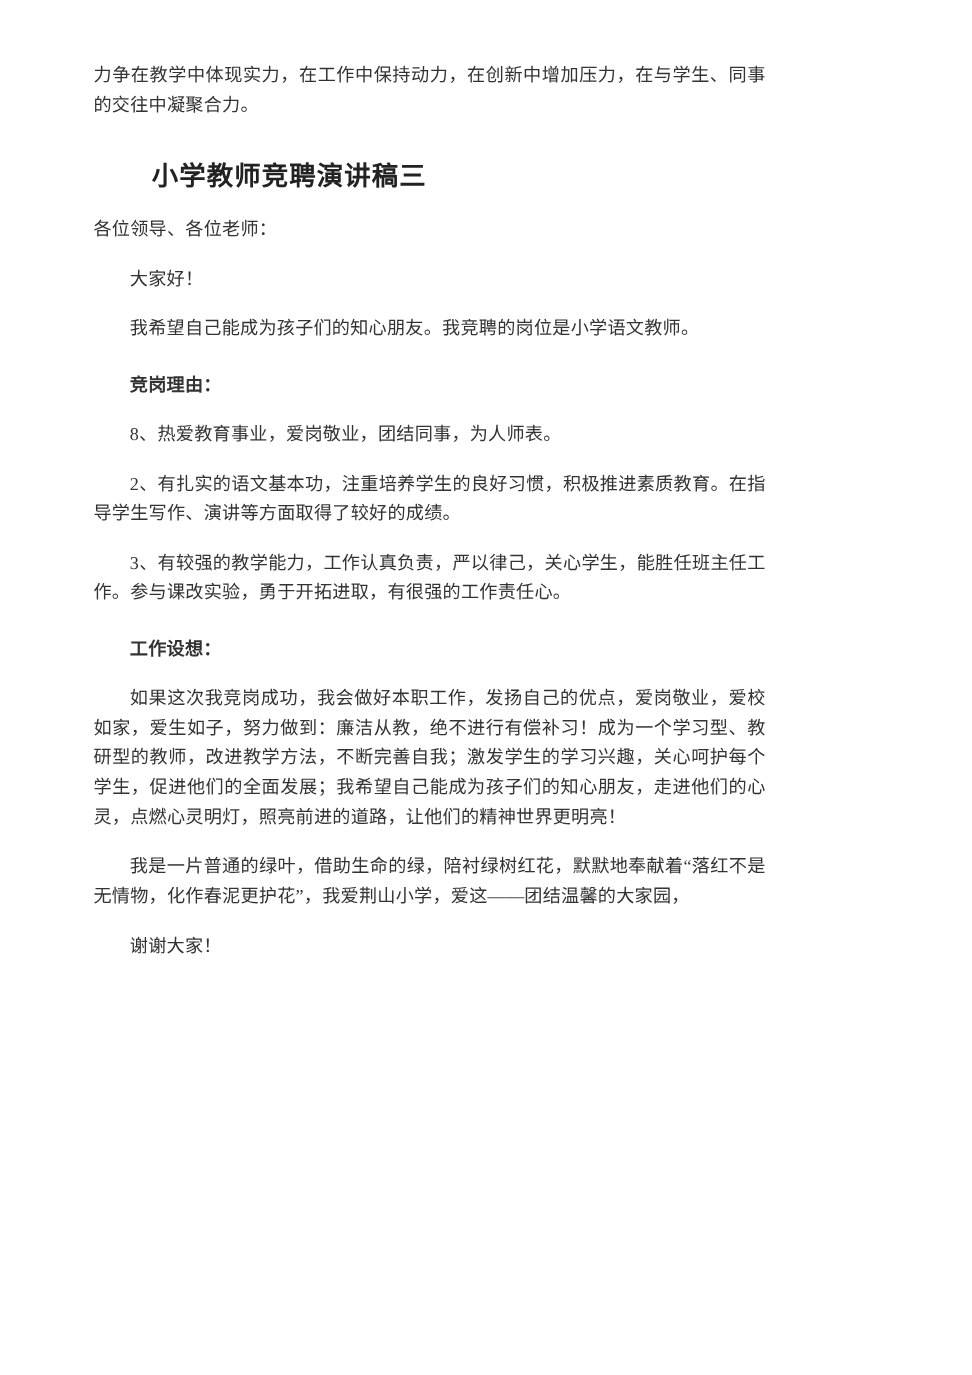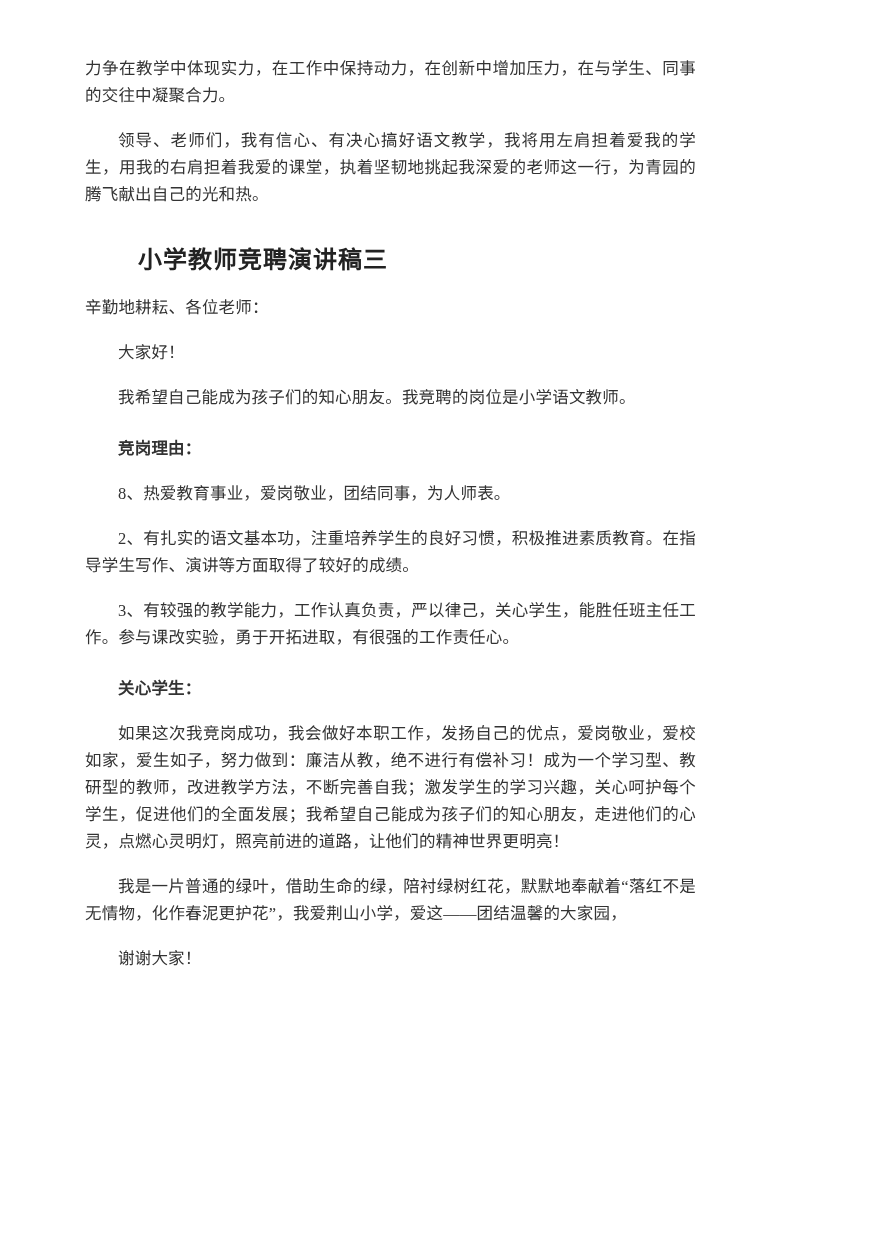--- a/index.html
+++ b/index.html
@@ -43,40 +43,39 @@
     letter-spacing: 1px;
   }
 </style>
 </head>
 <body>
 
 <div class="doc">
 
   <p class="noindent">力争在教学中体现实力，在工作中保持动力，在创新中增加压力，在与学生、同事的交往中凝聚合力。</p>
 
-  <p class="indent">领导、老师们，我有信心、有决心搞好语文教学，我将用左肩担着爱我的学生，用我的右肩担着我爱的课堂，执着坚韧地挑起我深爱的老师这一行，为青园的腾飞献出自己的光和热。</p>
 
   <h1>小学教师竞聘演讲稿三</h1>
 
-  <p class="noindent">辛勤地耕耘、各位老师：</p>
+  <p class="noindent">各位领导、各位老师：</p>
 
   <p class="indent">大家好！</p>
 
   <p class="indent">我希望自己能成为孩子们的知心朋友。我竞聘的岗位是小学语文教师。</p>
 
   <p class="indent bold">竞岗理由：</p>
 
 
   <p class="indent">8、热爱教育事业，爱岗敬业，团结同事，为人师表。</p>
 
   <p class="indent">2、有扎实的语文基本功，注重培养学生的良好习惯，积极推进素质教育。在指导学生写作、演讲等方面取得了较好的成绩。</p>
 
   <p class="indent">3、有较强的教学能力，工作认真负责，严以律己，关心学生，能胜任班主任工作。参与课改实验，勇于开拓进取，有很强的工作责任心。</p>
 
-  <p class="indent bold">关心学生：</p>
+  <p class="indent bold">工作设想：</p>
 
   <p class="indent">如果这次我竞岗成功，我会做好本职工作，发扬自己的优点，爱岗敬业，爱校如家，爱生如子，努力做到：廉洁从教，绝不进行有偿补习！成为一个学习型、教研型的教师，改进教学方法，不断完善自我；激发学生的学习兴趣，关心呵护每个学生，促进他们的全面发展；我希望自己能成为孩子们的知心朋友，走进他们的心灵，点燃心灵明灯，照亮前进的道路，让他们的精神世界更明亮！</p>
 
   <p class="indent">我是一片普通的绿叶，借助生命的绿，陪衬绿树红花，默默地奉献着“落红不是无情物，化作春泥更护花”，我爱荆山小学，爱这——团结温馨的大家园，</p>
 
 
   <p class="indent">谢谢大家！</p>
 
 </div>
 

